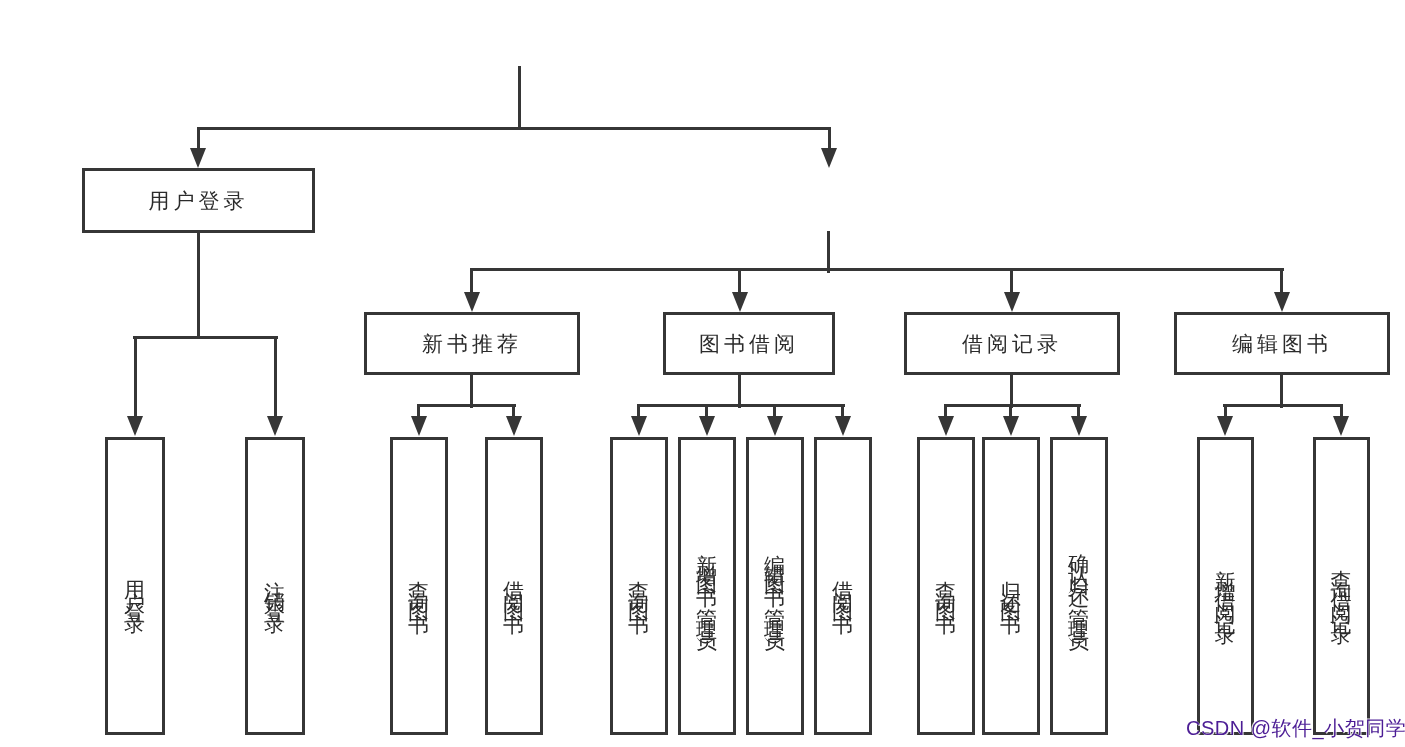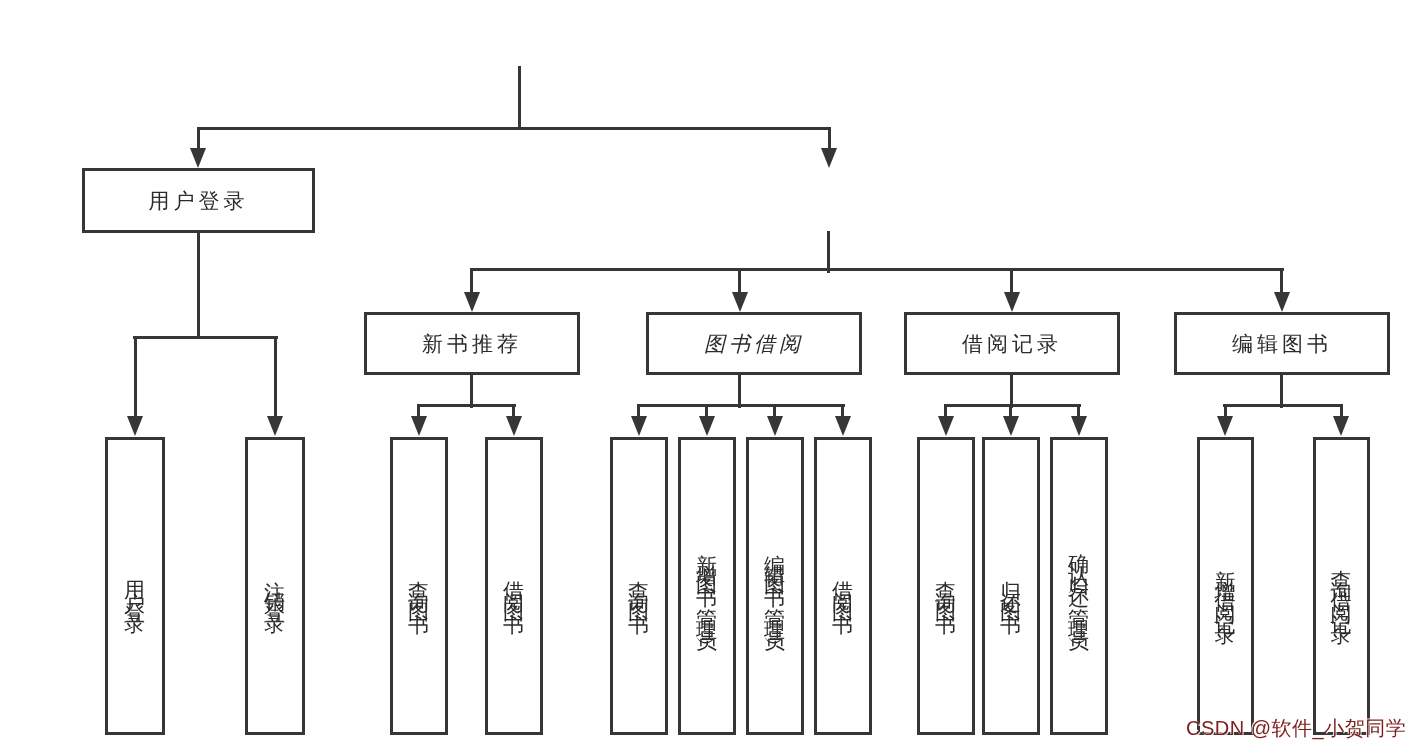--- a/index.html
+++ b/index.html
@@ -24,34 +24,34 @@
   
   .line{position:absolute;background:#363636;}
   .arrow{
     position:absolute;width:0;height:0;
     border-left:8px solid transparent;border-right:8px solid transparent;
     border-top:20px solid #363636;
   }
   
   .watermark{
     position:absolute;left:1186px;top:715px;z-index:6;
-    font-size:20px;letter-spacing:0.5px;color:#7f1d1d;white-space:nowrap;
+    font-size:20px;letter-spacing:0.5px;color:#4c1d95;white-space:nowrap;
     text-shadow:1px 1px 0 rgba(255,255,255,.85),-1px -1px 0 rgba(255,255,255,.85);
   }
 </style>
 </head>
 <body>
 
 <div class="canvas">
 
 
   <div class="node hnode" style="left:82px;top:168px;width:233px;height:65px;">用户登录</div>
 
   <div class="node hnode" style="left:364px;top:312px;width:216px;height:63px;">新书推荐</div>
-  <div class="node hnode" style="left:646px;top:312px;width:216px;height:63px;font-style:italic;">图书借阅</div>
+  <div class="node hnode" style="left:663px;top:312px;width:172px;height:63px;">图书借阅</div>
   <div class="node hnode" style="left:904px;top:312px;width:216px;height:63px;">借阅记录</div>
   <div class="node hnode" style="left:1174px;top:312px;width:216px;height:63px;">编辑图书</div>
 
   <div class="node leaf" style="left:105px;top:437px;width:60px;height:298px;">
     <span class="vtext">用户登录</span>
   </div>
   <div class="node leaf" style="left:245px;top:437px;width:60px;height:298px;">
     <span class="vtext">注销登录</span>
   </div>
 

